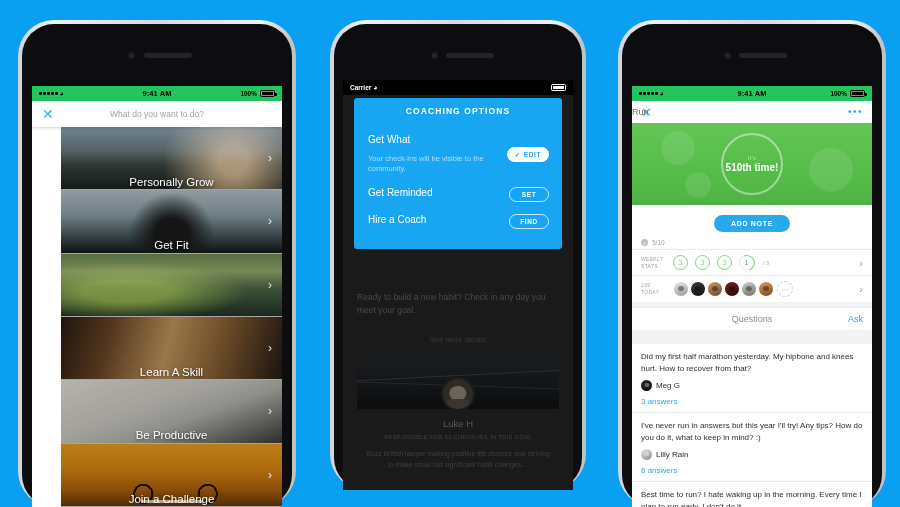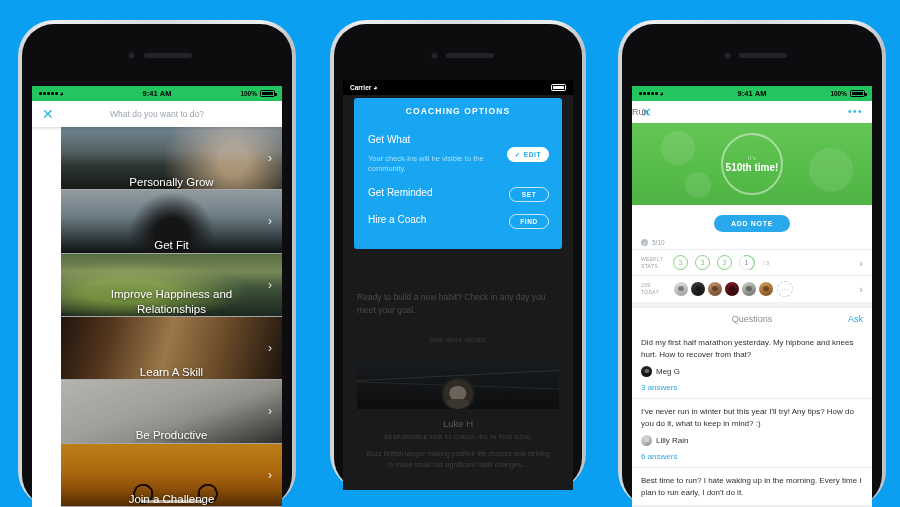--- a/index.html
+++ b/index.html
@@ -226,21 +226,21 @@
   .av6{background:linear-gradient(160deg,#d9a05e,#7a4a1c);}
   .av::after{content:"";position:absolute;left:50%;top:26%;transform:translateX(-50%);width:44%;height:40%;border-radius:50%;background:rgba(0,0,0,.38);}
   .av-add{width:16px;height:16px;border-radius:50%;border:1px dashed #bcd9e8;color:#9fc6dc;font-size:8px;display:flex;align-items:center;justify-content:center;margin-left:2px;}
   .statrow .arr { margin-left:auto; color:#9aa2a8; font-size:11px; font-weight:300; }
   .q-head {
     background:#fff; border-top:1px solid #ececec; display:flex; align-items:center;
     padding:6px 9px; margin-top:5px; position:relative;
   }
   .q-head .t { position:absolute; left:0; right:0; text-align:center; font-size:9px; color:#858d93; }
   .q-head .ask { margin-left:auto; color:#29a9ec; font-size:9px; position:relative; z-index:2; }
-  .qlist { flex:1; overflow:hidden; }
+  .qlist { flex:1; overflow:hidden;margin-top:14px; }
   .qitem { background:#fff; border-bottom:1px solid #ececec; padding:7px 9px 6px; }
   .qtext { font-size:8px; color:#2b2f33; line-height:1.5; }
   .qauthor { display:flex; align-items:center; gap:4px; margin-top:5px; }
   .qauthor .pic{width:11px;height:11px;border-radius:50%;position:relative;overflow:hidden;}
   .pic-meg{background:linear-gradient(150deg,#2b2b2b,#0a0a0a);}
   .pic-lil{background:linear-gradient(150deg,#e7e7e7,#8d8d8d);}
   .pic::after{content:"";position:absolute;left:50%;top:25%;transform:translateX(-50%);width:46%;height:42%;border-radius:50%;background:rgba(255,255,255,.35);}
   .qauthor .nm { font-size:8px; color:#2b2f33; }
   .qans { color:#29a9ec; font-size:8px; margin-top:6px; }
 </style>
@@ -290,21 +290,20 @@
         </div>
         <div class="cat">
           <div class="art art-fit"></div>
           <div class="shade"></div>
           <div class="lbl">Get Fit</div>
           <div class="chev">›</div>
         </div>
         <div class="cat">
           <div class="art art-happy"></div>
           <div class="shade"></div>
-          <div class="lbl">Improve Happiness and Relationships</div>
           <div class="chev">›</div>
         </div>
         <div class="cat">
           <div class="art art-skill"></div>
           <div class="shade"></div>
           <div class="lbl">Learn A Skill</div>
           <div class="chev">›</div>
         </div>
         <div class="cat">
           <div class="art art-prod"></div>
@@ -481,21 +480,21 @@
         <div class="qitem">
           <div class="qtext">Did my first half marathon yesterday. My hipbone and knees hurt. How to recover from that?</div>
           <div class="qauthor">
             <span class="pic pic-meg"></span>
             <span class="nm">Meg G</span>
           </div>
           <div class="qans">3 answers</div>
         </div>
 
         <div class="qitem">
-          <div class="qtext">I've never run in winter but this year I'll try! Any tips? How do you do it, what to keep in mind? :)</div>
+          <div class="qtext">I've never run in answers but this year I'll try! Any tips? How do you do it, what to keep in mind? :)</div>
           <div class="qauthor">
             <span class="pic pic-lil"></span>
             <span class="nm">Lilly Rain</span>
           </div>
           <div class="qans">6 answers</div>
         </div>
 
         <div class="qitem">
           <div class="qtext">Best time to run? I hate waking up in the morning. Every time I plan to run early, I don't do it.</div>
         </div>

